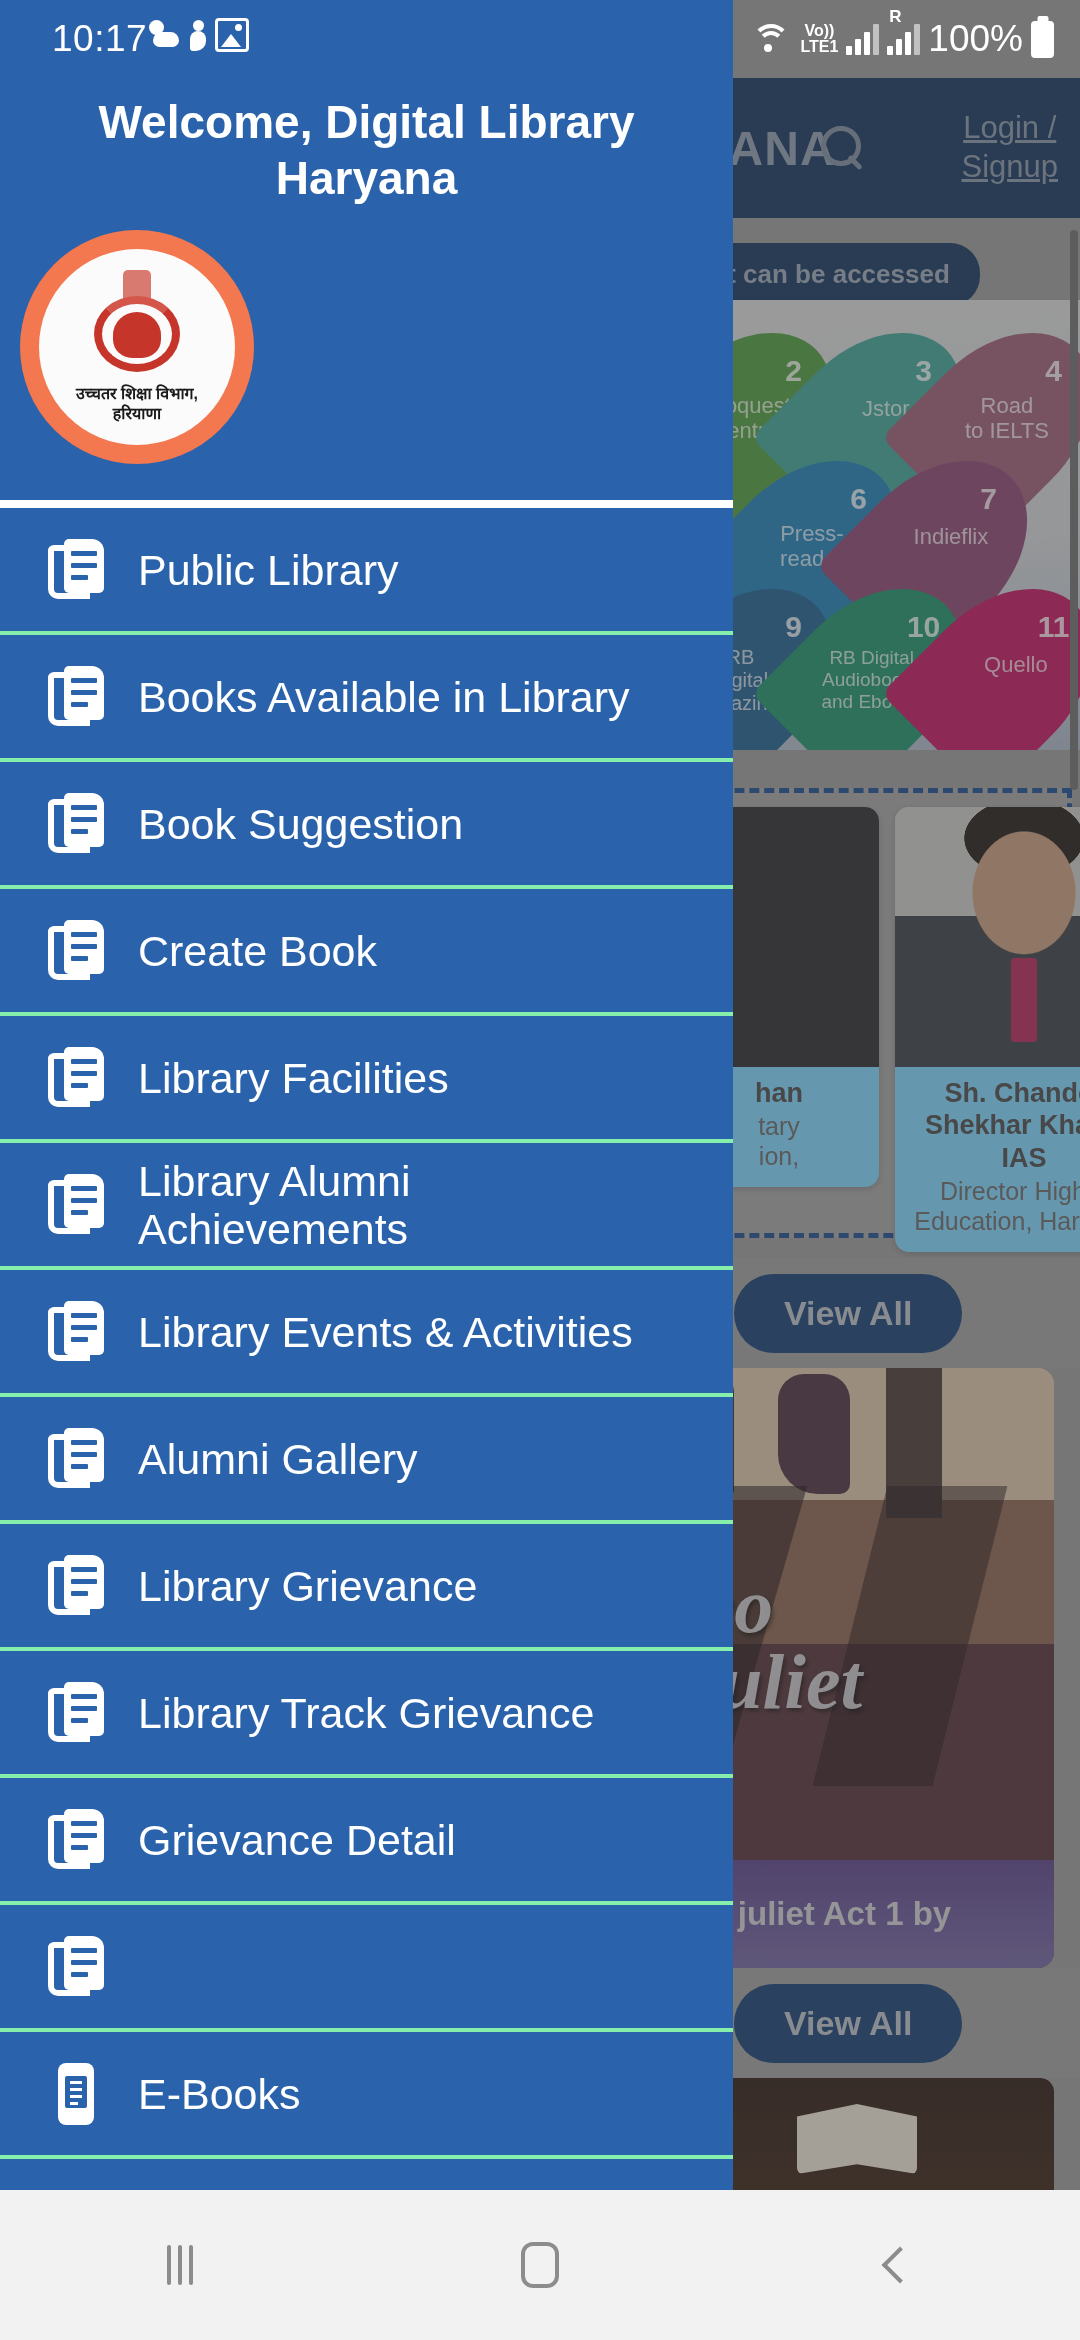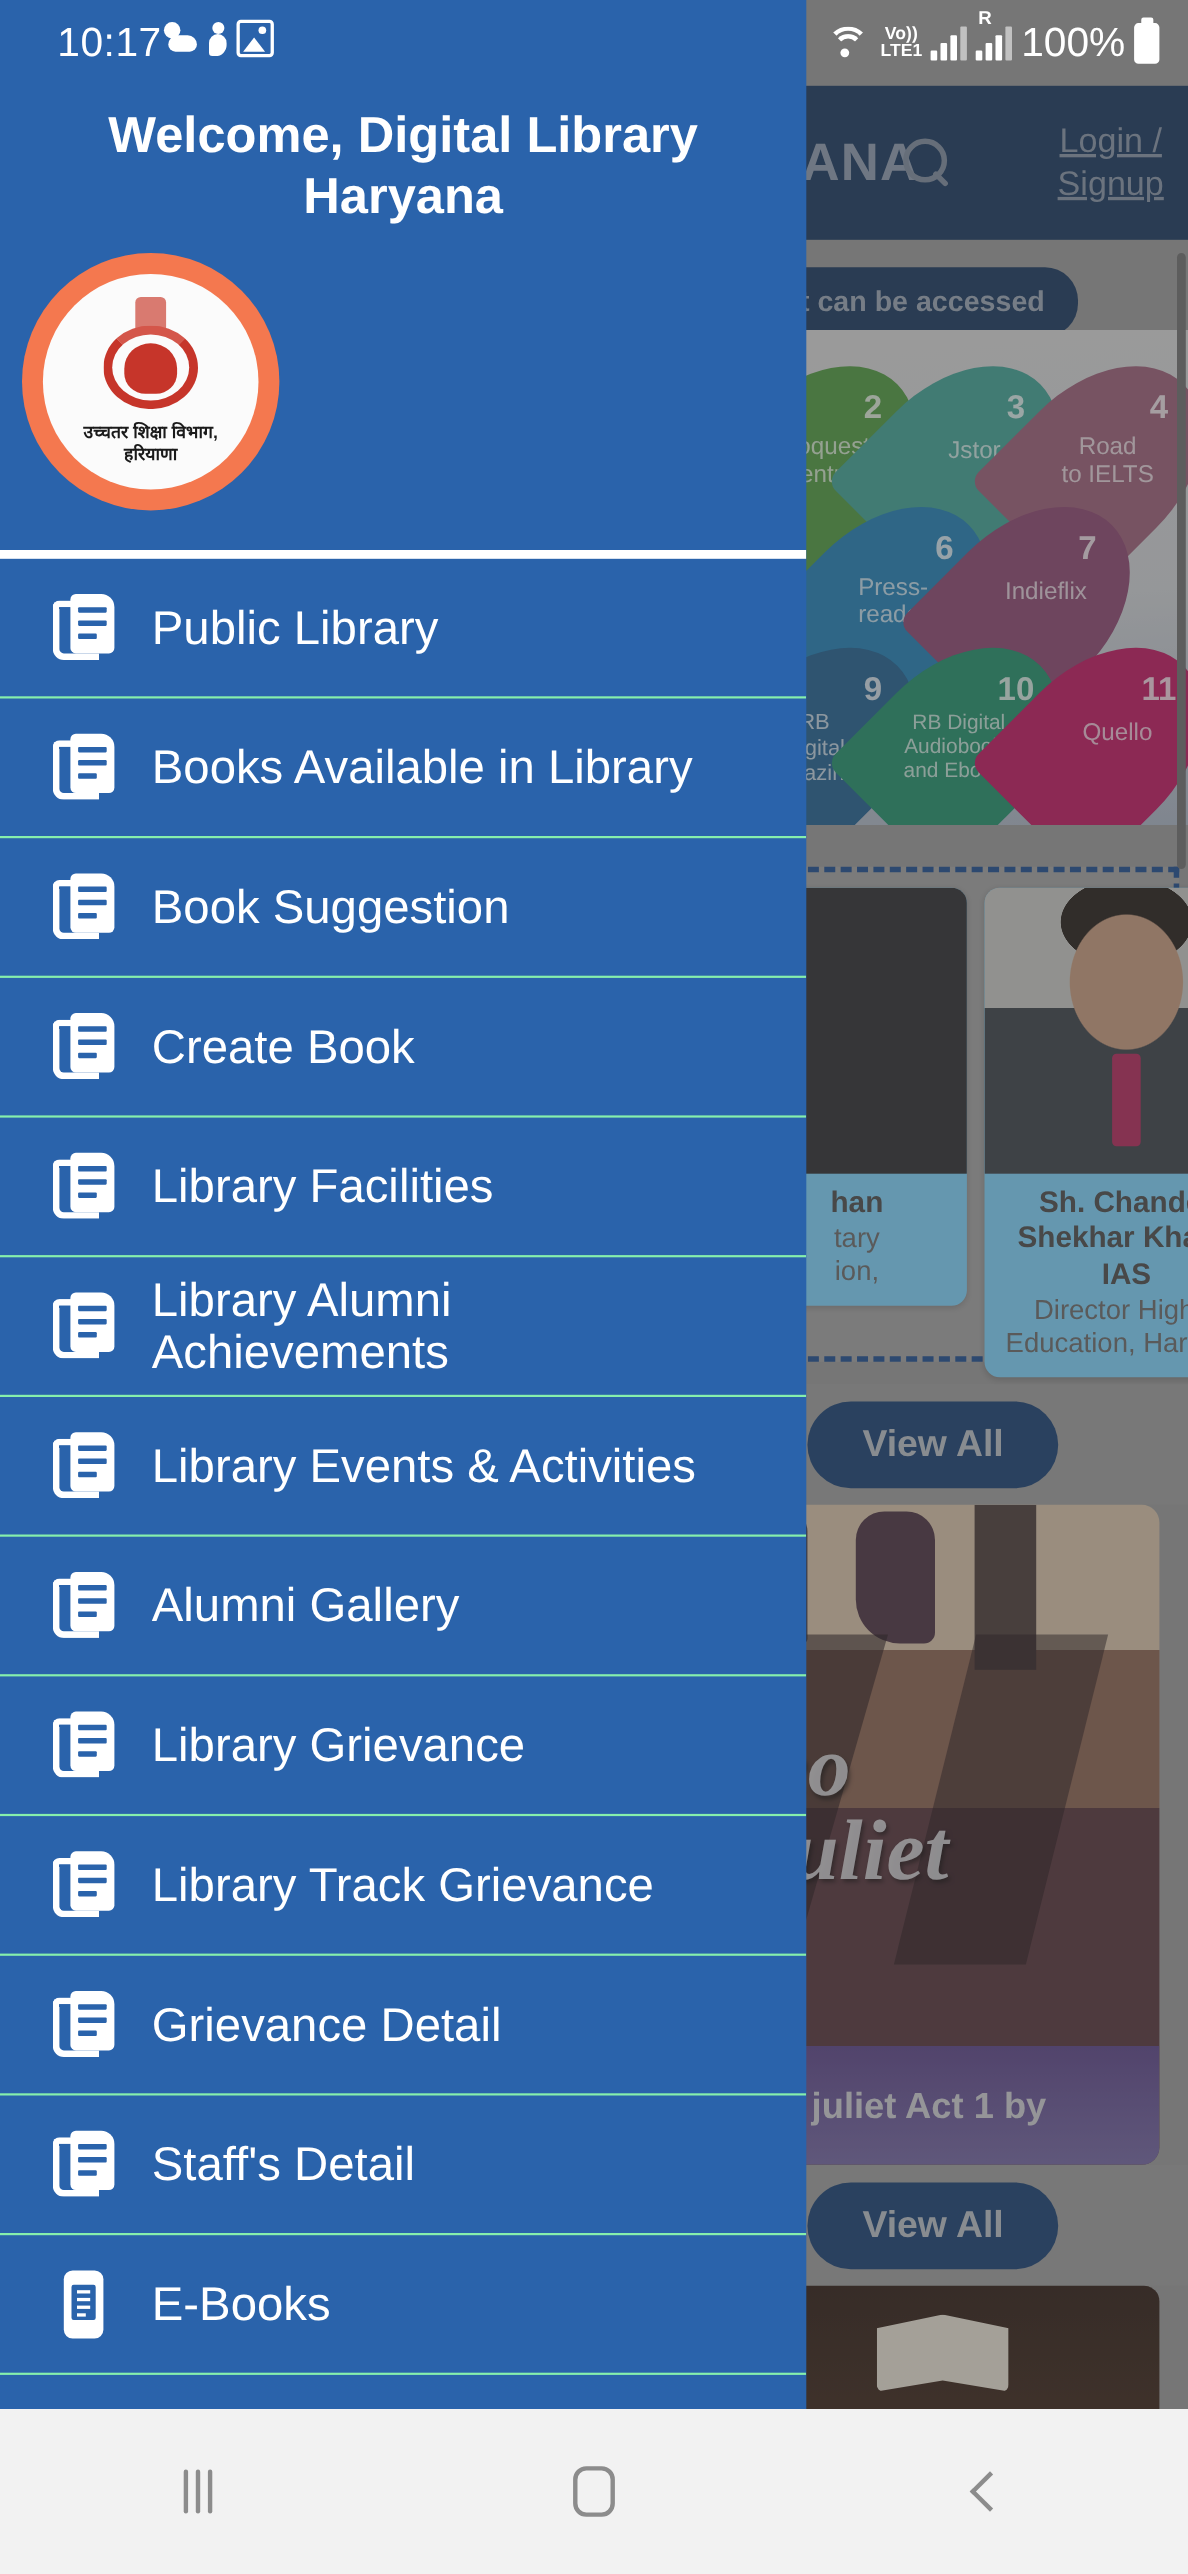--- a/index.html
+++ b/index.html
@@ -294,21 +294,21 @@
   .header-divider {
     height: 8px; background: #ffffff; margin-top: 36px;
   }
 
   #drawer-menu {
     flex: 1; overflow: hidden;
   }
   .menu-item {
     display: flex; align-items: center; gap: 34px;
     min-height: 127px; padding: 10px 20px 10px 48px;
-    border-bottom: 2px solid #86efac;
+    border-bottom: 4px solid #86efac;
     color: #ffffff;
   }
   .menu-label { font-size: 43px; line-height: 1.12; }
 
   
   .mi-icon { width: 56px; height: 62px; position: relative; flex-shrink: 0; }
   .mi-icon .back-sheet {
     position: absolute; left: 0; top: 6px; width: 42px; height: 54px;
     border: 6px solid #ffffff; border-right: none; border-radius: 6px 0 0 10px;
     box-sizing: border-box;
@@ -617,21 +617,20 @@
 
       <div class="menu-item">
         <span class="mi-icon">
           <span class="back-sheet"></span>
             <span class="front-sheet">
               <i></i>
               <i></i>
               <i></i>
             </span>
         </span>
-        <span class="menu-label">Staff's Detail</span>
       </div>
 
       <div class="menu-item">
         <span class="eb-icon">
           <span class="body"></span>
             <span class="screen">
               <i></i>
               <i></i>
               <i></i>
               <i></i>

